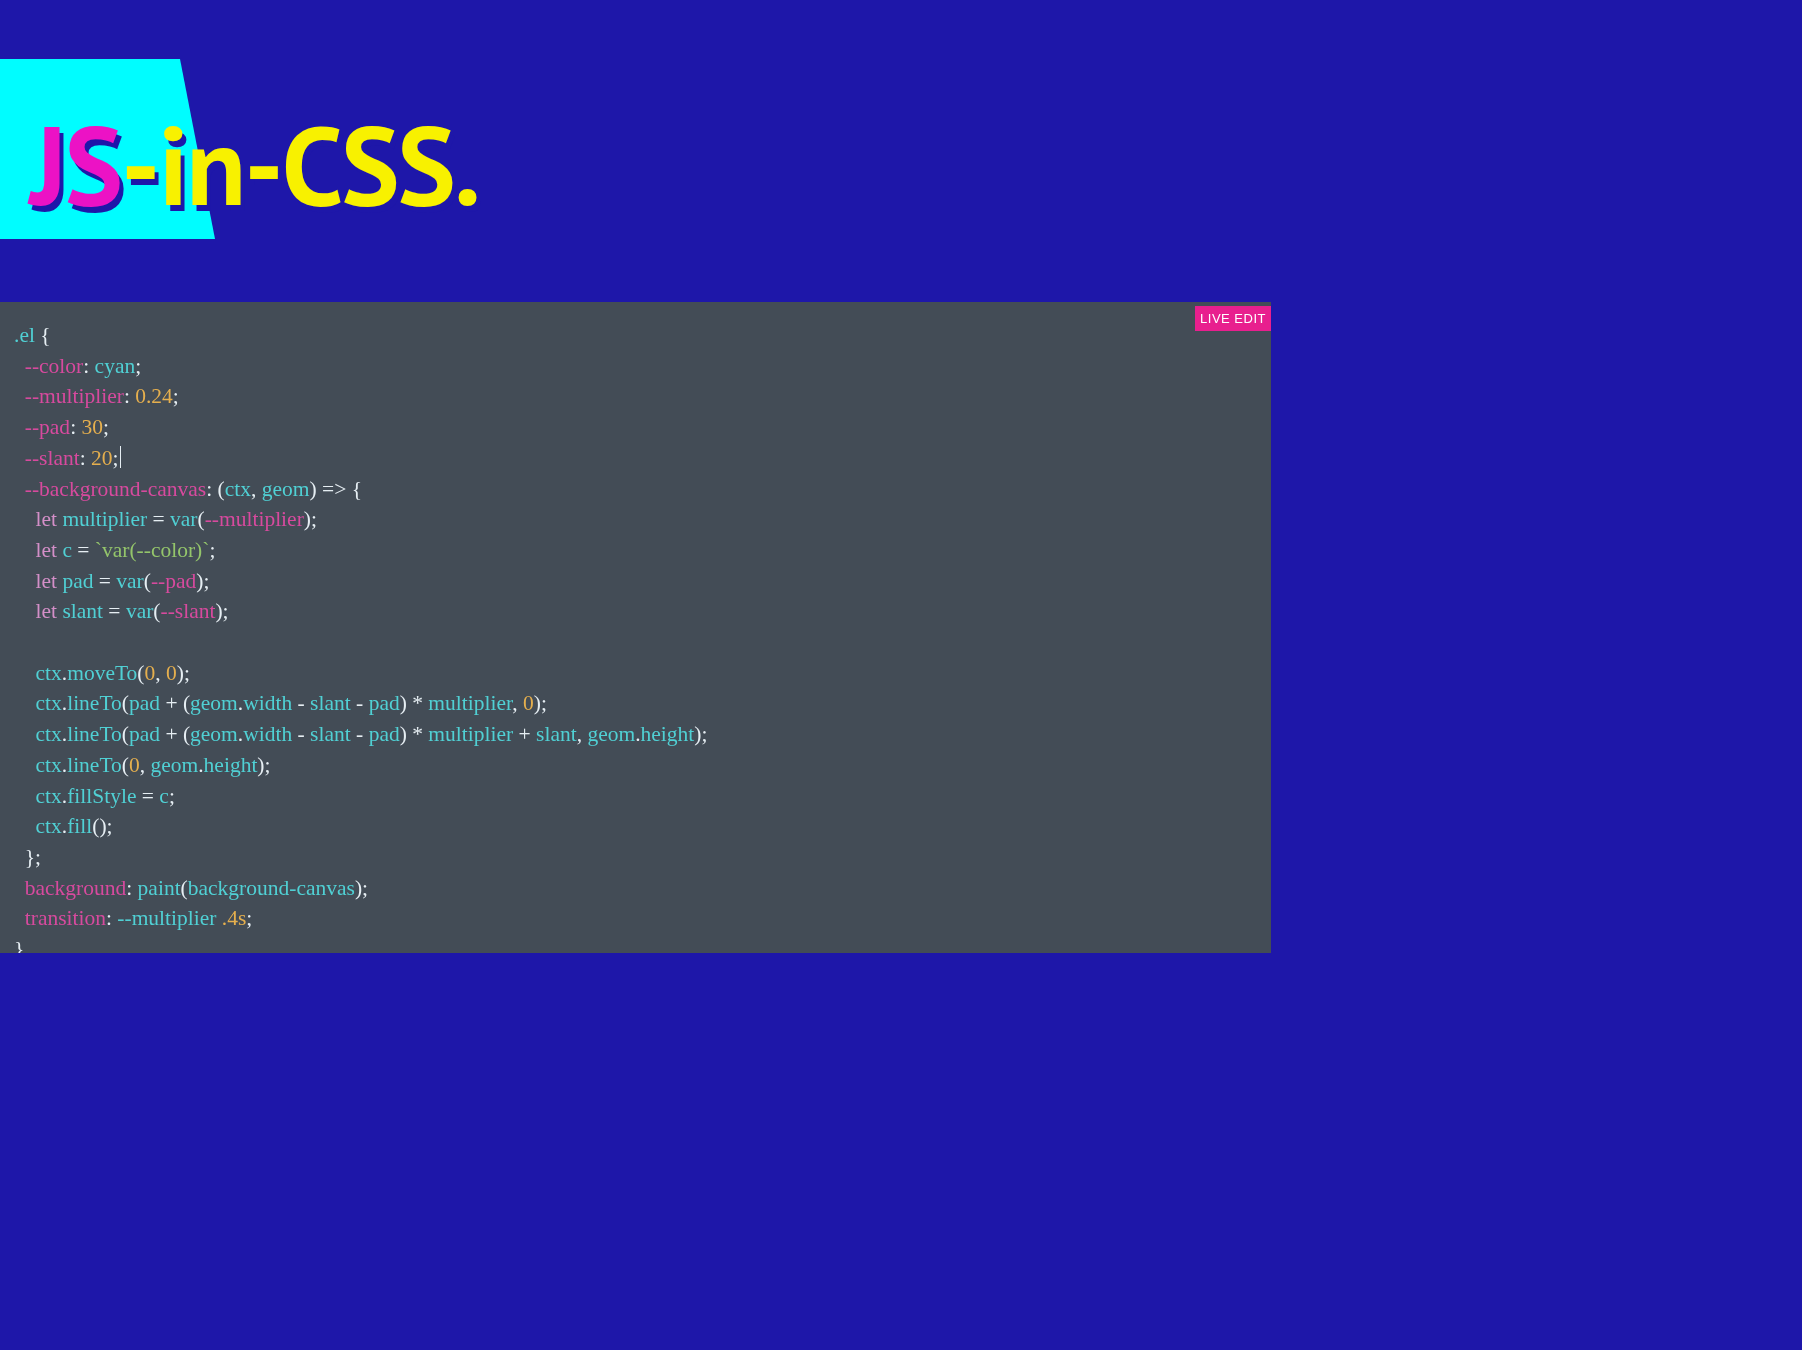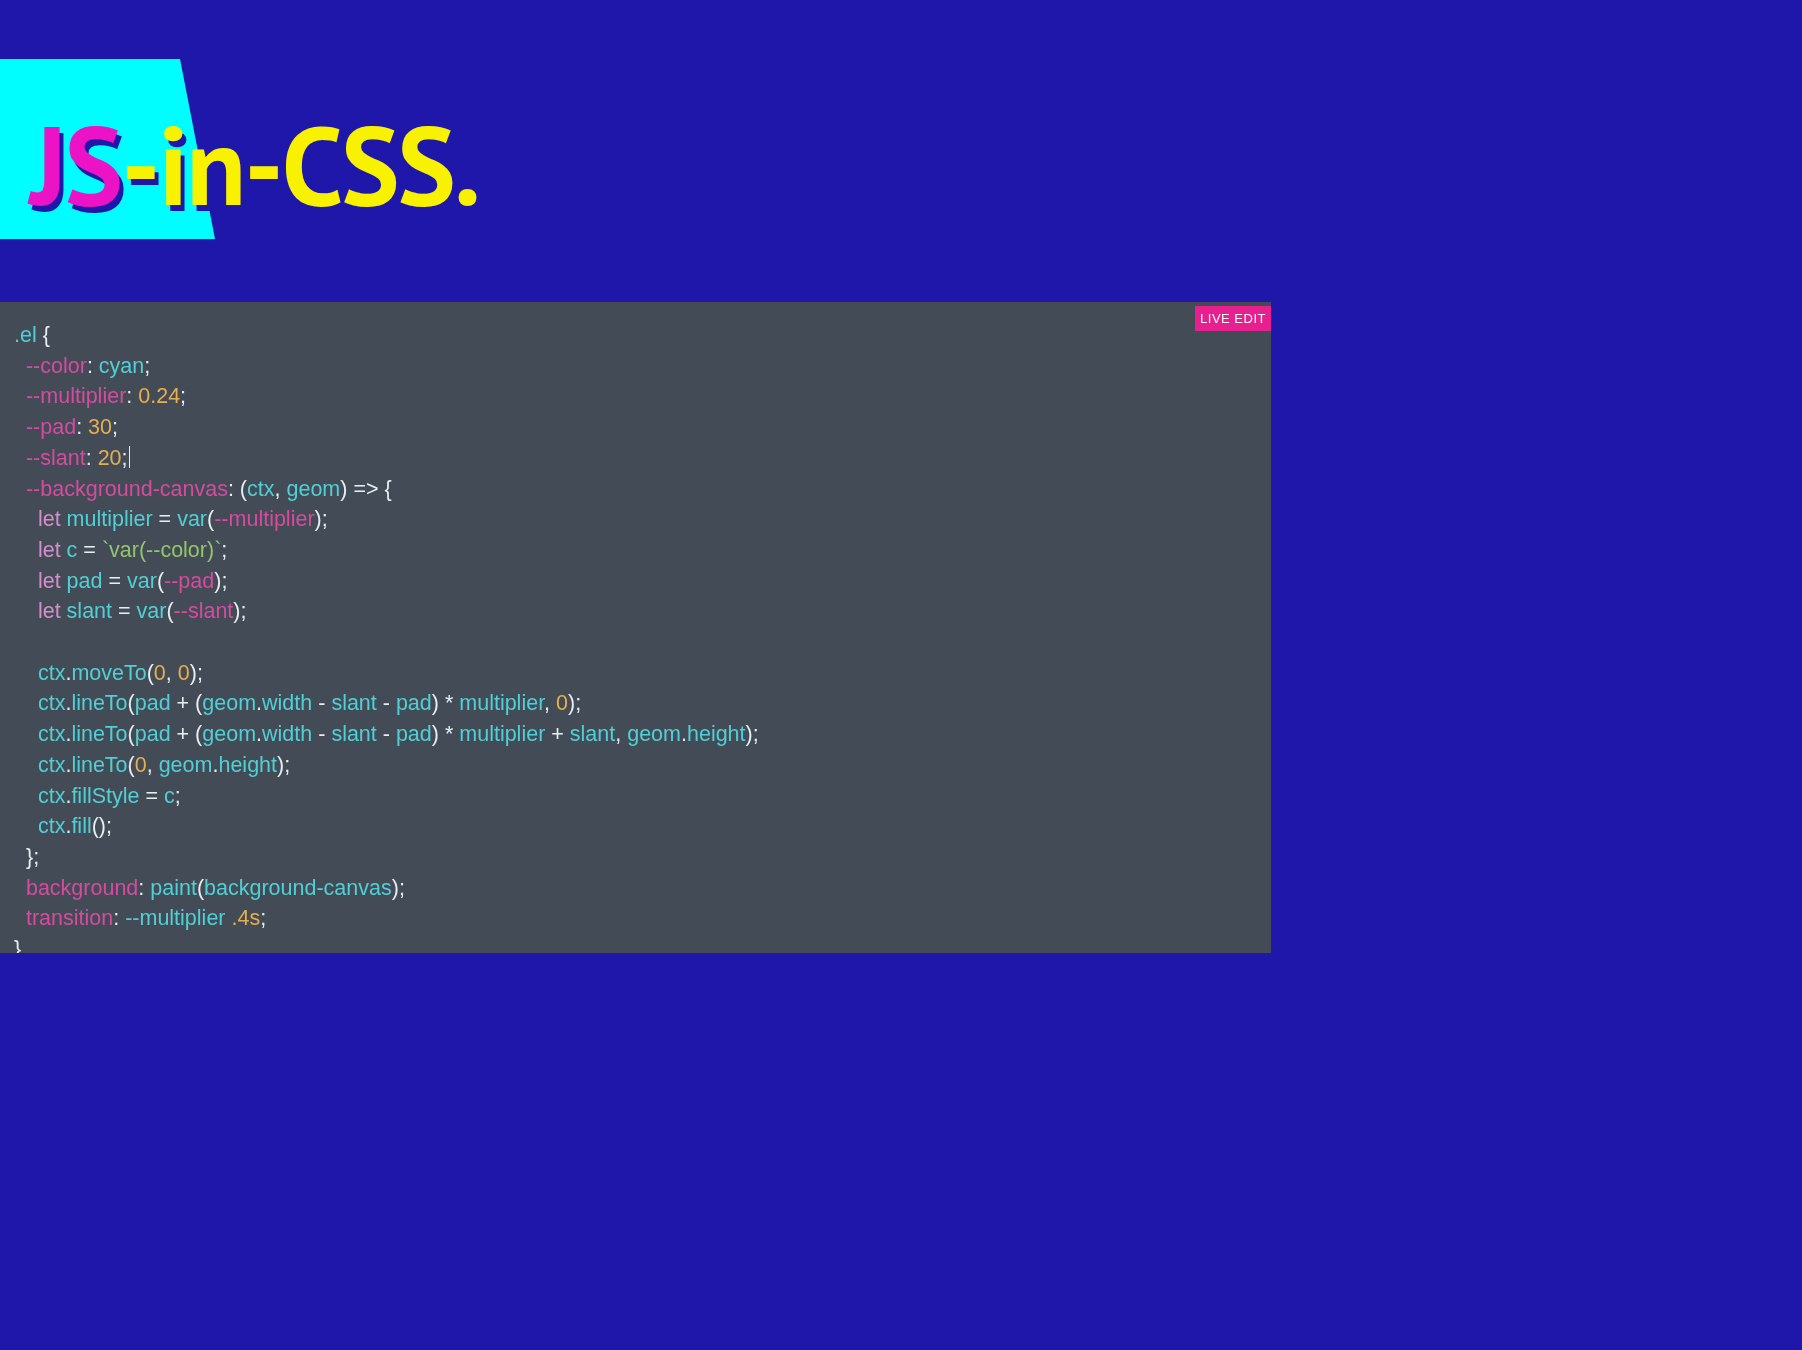--- a/index.html
+++ b/index.html
@@ -64,21 +64,21 @@
     font-size: 13px;
     letter-spacing: 0.5px;
     padding: 5px 5px;
     font-family: "Helvetica Neue", Arial, sans-serif;
   }
   pre.code {
     position: absolute;
     left: 14px;
     top: 18px;
     right: 10px;
-    font-family: Liberation Sans, sans-serif;
+    font-family: Liberation Serif, serif;
     font-size: 21.5px;
     line-height: 30.7px;
     color: #e6eef3;
     white-space: pre;
     cursor: text;
   }
   .c-def   { color: #e6eef3; }      
   .c-prop  { color: #d74a9e; }      
   .c-val   { color: #50d0d4; }      
   .c-num   { color: #e5af4e; }      

